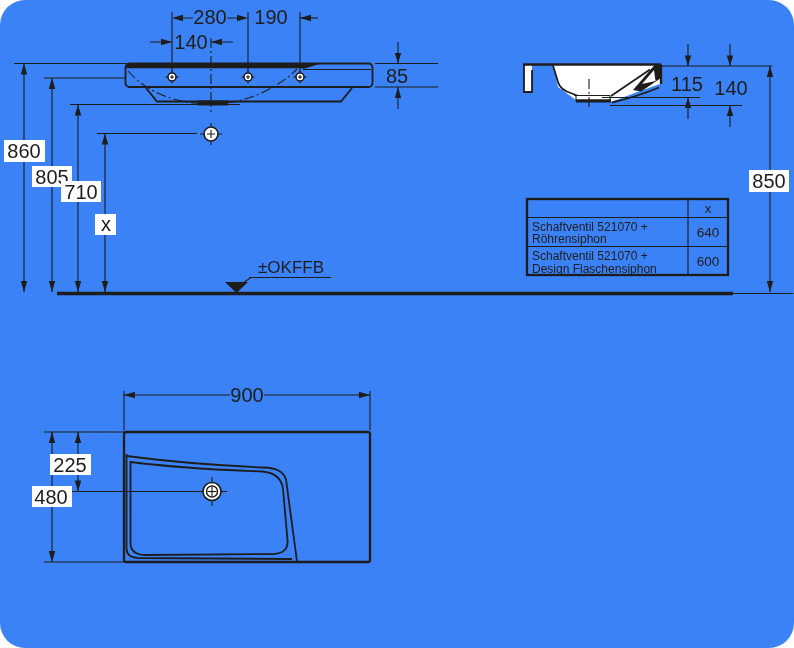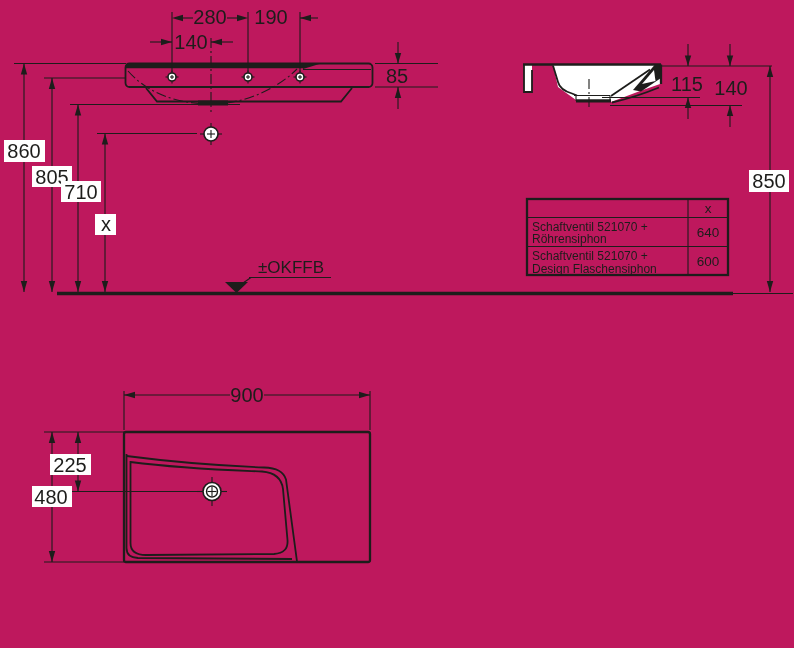--- a/index.html
+++ b/index.html
@@ -1,16 +1,16 @@
 <!DOCTYPE html>
 <html><head>
 <meta charset="utf-8">
 <style>
   html,body{margin:0;padding:0;background:#ffffff;}
-  .page{position:relative;width:794px;height:648px;background:#be185d;overflow:hidden;}
+  .page{position:relative;width:794px;height:648px;background:#3b82f6;overflow:hidden;border-radius:25px;}
   svg{display:block;}
   text{font-family:"Liberation Sans","DejaVu Sans",sans-serif;fill:#1d1d1b;}
   .dim{font-size:20px;}
   .dim-sm{font-size:17px;}
   .tbl{font-size:12px;}
   .tblv{font-size:13.5px;}
   .ln{stroke:#1d1d1b;fill:none;}
   .thin{stroke-width:1.1;}
   .mid{stroke-width:1.8;}
   .thick{stroke-width:2.3;}

